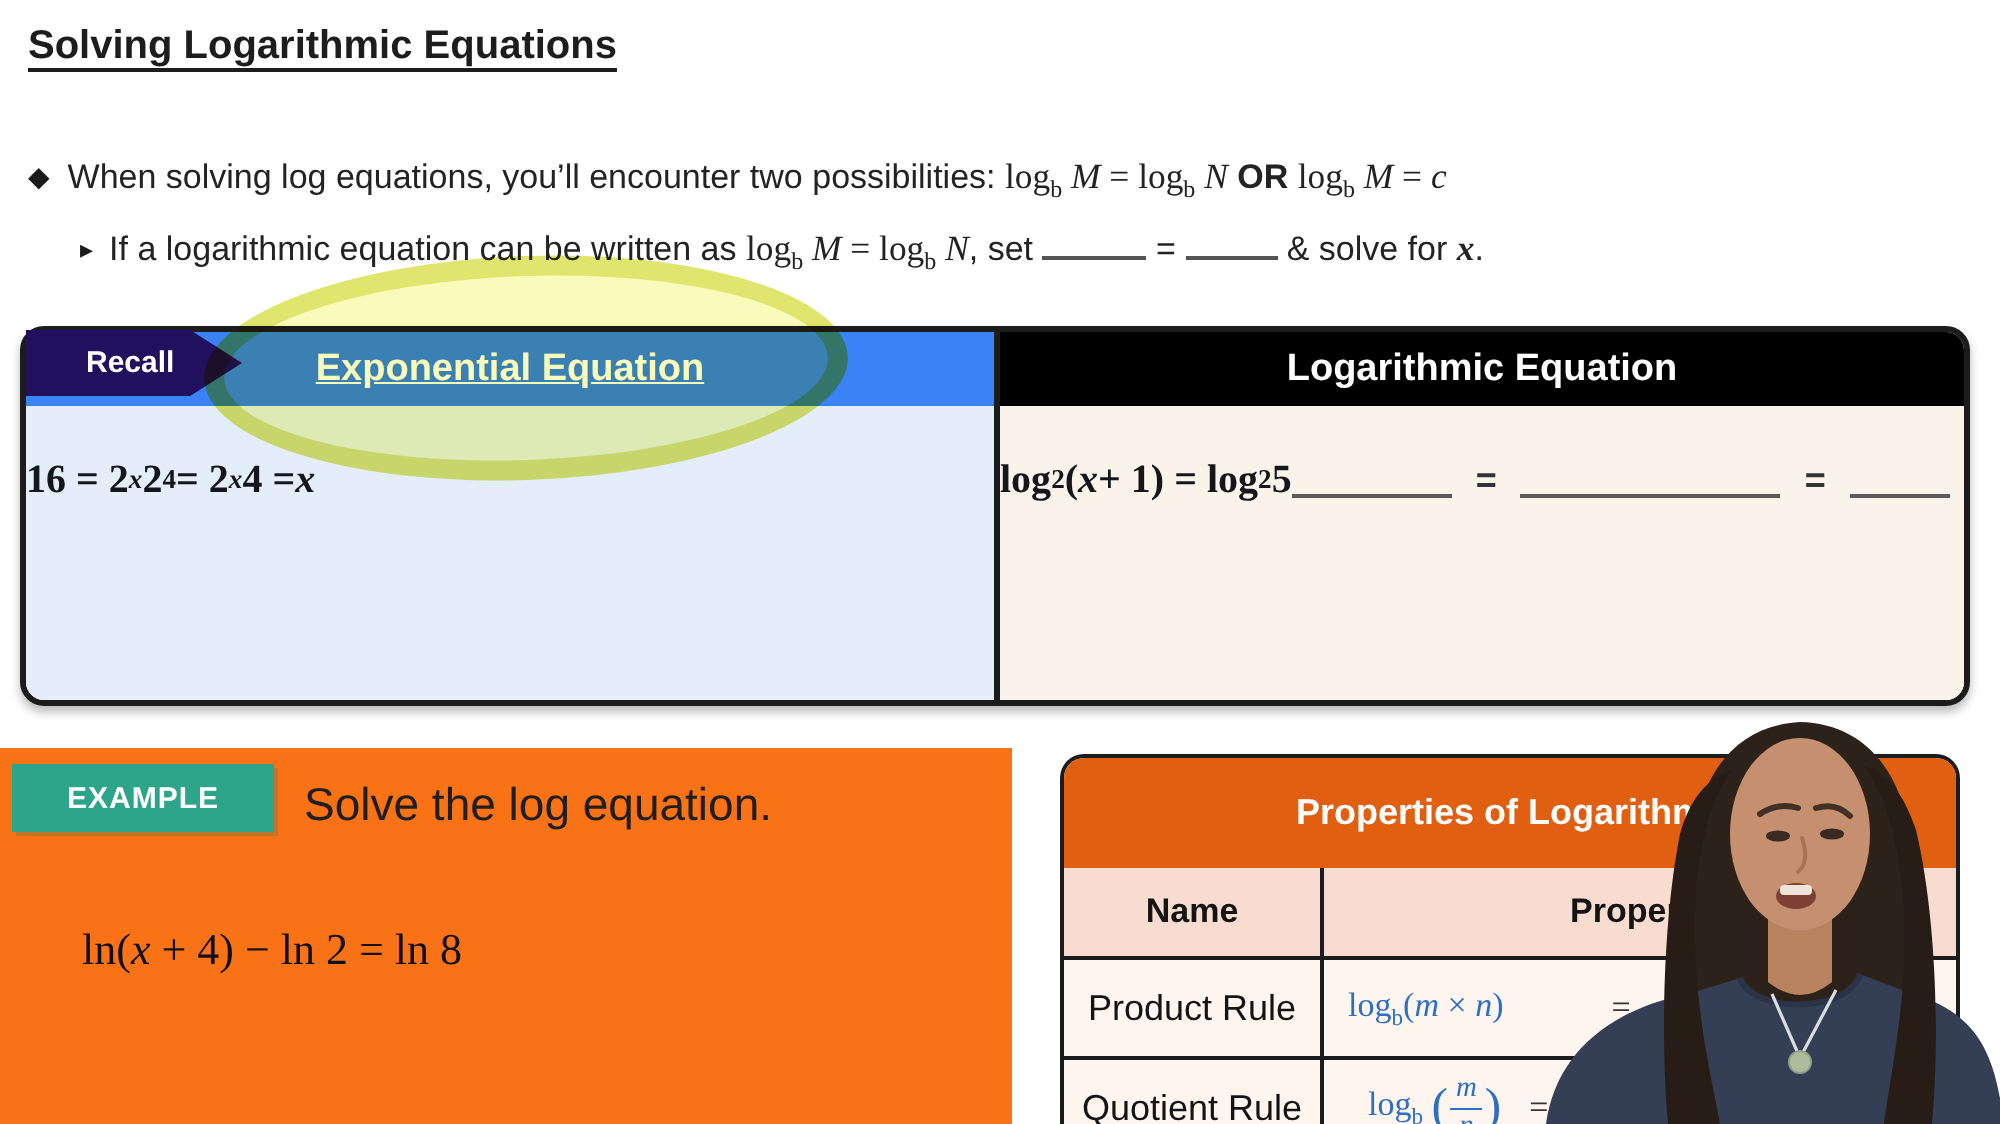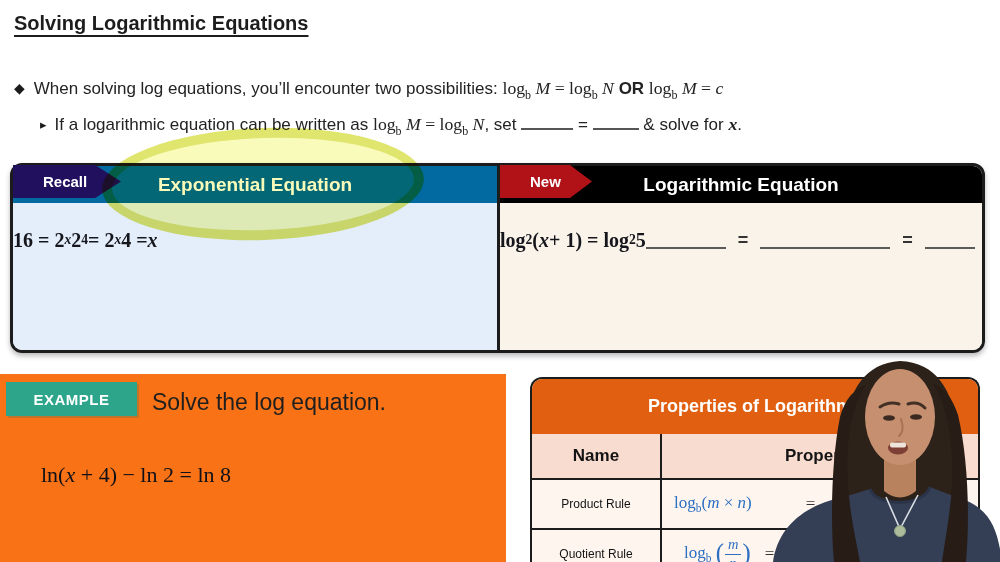--- a/index.html
+++ b/index.html
@@ -32,21 +32,21 @@
     border:3px solid #1c1c1c; border-radius:12px; overflow:hidden;
     display:flex; box-shadow:0 3px 5px rgba(60,60,60,.35);
   }
   .cmp-col{ display:flex; flex-direction:column; }
   .cmp-col-left{ width:487px; border-right:3px solid #1c1c1c; }
   .cmp-col-right{ flex:1; }
   .cmp-header{
     height:37px; display:flex; align-items:center; justify-content:center;
     color:#fff; font-weight:bold; font-size:19px;
   }
-  .cmp-header-left{ background:#0369a1; }
+  .cmp-header-left{ background:#3b82f6;text-decoration:underline; }
   .cmp-header-right{ background:#000000; }
   .cmp-body{ flex:1; padding-top:14px; display:flex; flex-direction:row; }
   .cmp-body-left{ background:#e4eefa; }
   .cmp-body-right{ background:#faf3ea; }
   .eq-row{
     height:46px; display:flex; align-items:center; justify-content:center;
     font-family:"Liberation Serif", serif; font-weight:bold; font-size:20px; color:#15151c;
   }
   .eq-row i{ font-style:italic; }
   .blank-row{ height:46px; display:flex; align-items:center; justify-content:center;
@@ -99,21 +99,21 @@
   .props-header{
     height:55px; background:#e05f10; color:#fff; font-weight:bold; font-size:18px;
     display:flex; align-items:center; justify-content:center;
   }
   .props-row{ display:flex; border-top:2.5px solid #1c1c1c; }
   .props-row-head{ height:44px; background:#f8dcd0; border-top:none;justify-content:flex-end; }
   .props-row-body{ height:50px; background:#fdf5ee; }
   .props-name-cell{
     width:130px; border-right:2.5px solid #1c1c1c;
     display:flex; align-items:center; justify-content:center;
-    font-size:12px; color:#141414;
+    font-size:18px; color:#141414;
   }
   .props-row-head .props-name-cell, .props-row-head .props-prop-cell{ font-weight:bold; font-size:17px; }
   .props-prop-cell{
     flex:1; display:flex; align-items:center; justify-content:center;
     font-size:16px; color:#141414;
   }
   .formula-cell{
     flex:1; display:flex; align-items:center;
     padding:0 10px 0 12px; position:relative;
     font-family:"Liberation Serif", serif; font-size:17px;gap:40px;
@@ -160,23 +160,20 @@
       <div class="cmp-body cmp-body-right">
         <div class="eq-row">log<sub>2</sub>(<i>x</i> + 1) = log<sub>2</sub> 5</div>
         <div class="blank-row"><span class="rblank rblank-long"></span>=<span class="rblank rblank-short"></span></div>
         <div class="blank-row"><span class="rblank rblank-long"></span>=<span class="rblank rblank-short"></span></div>
       </div>
     </div>
   </div>
 
   <div class="tag-arrow tag-recall">
     <span>Recall</span>
-  </div>
-  <div class="tag-arrow tag-new">
-    <span>New</span>
   </div>
 
   <div class="highlight-ellipse"></div>
 
   <div class="mint-panel">
     <div class="example-badge">EXAMPLE</div>
     <div class="example-prompt">Solve the log equation.</div>
     <div class="example-eq">ln(<i>x</i> + 4) − ln 2 = ln 8</div>
   </div>
 

